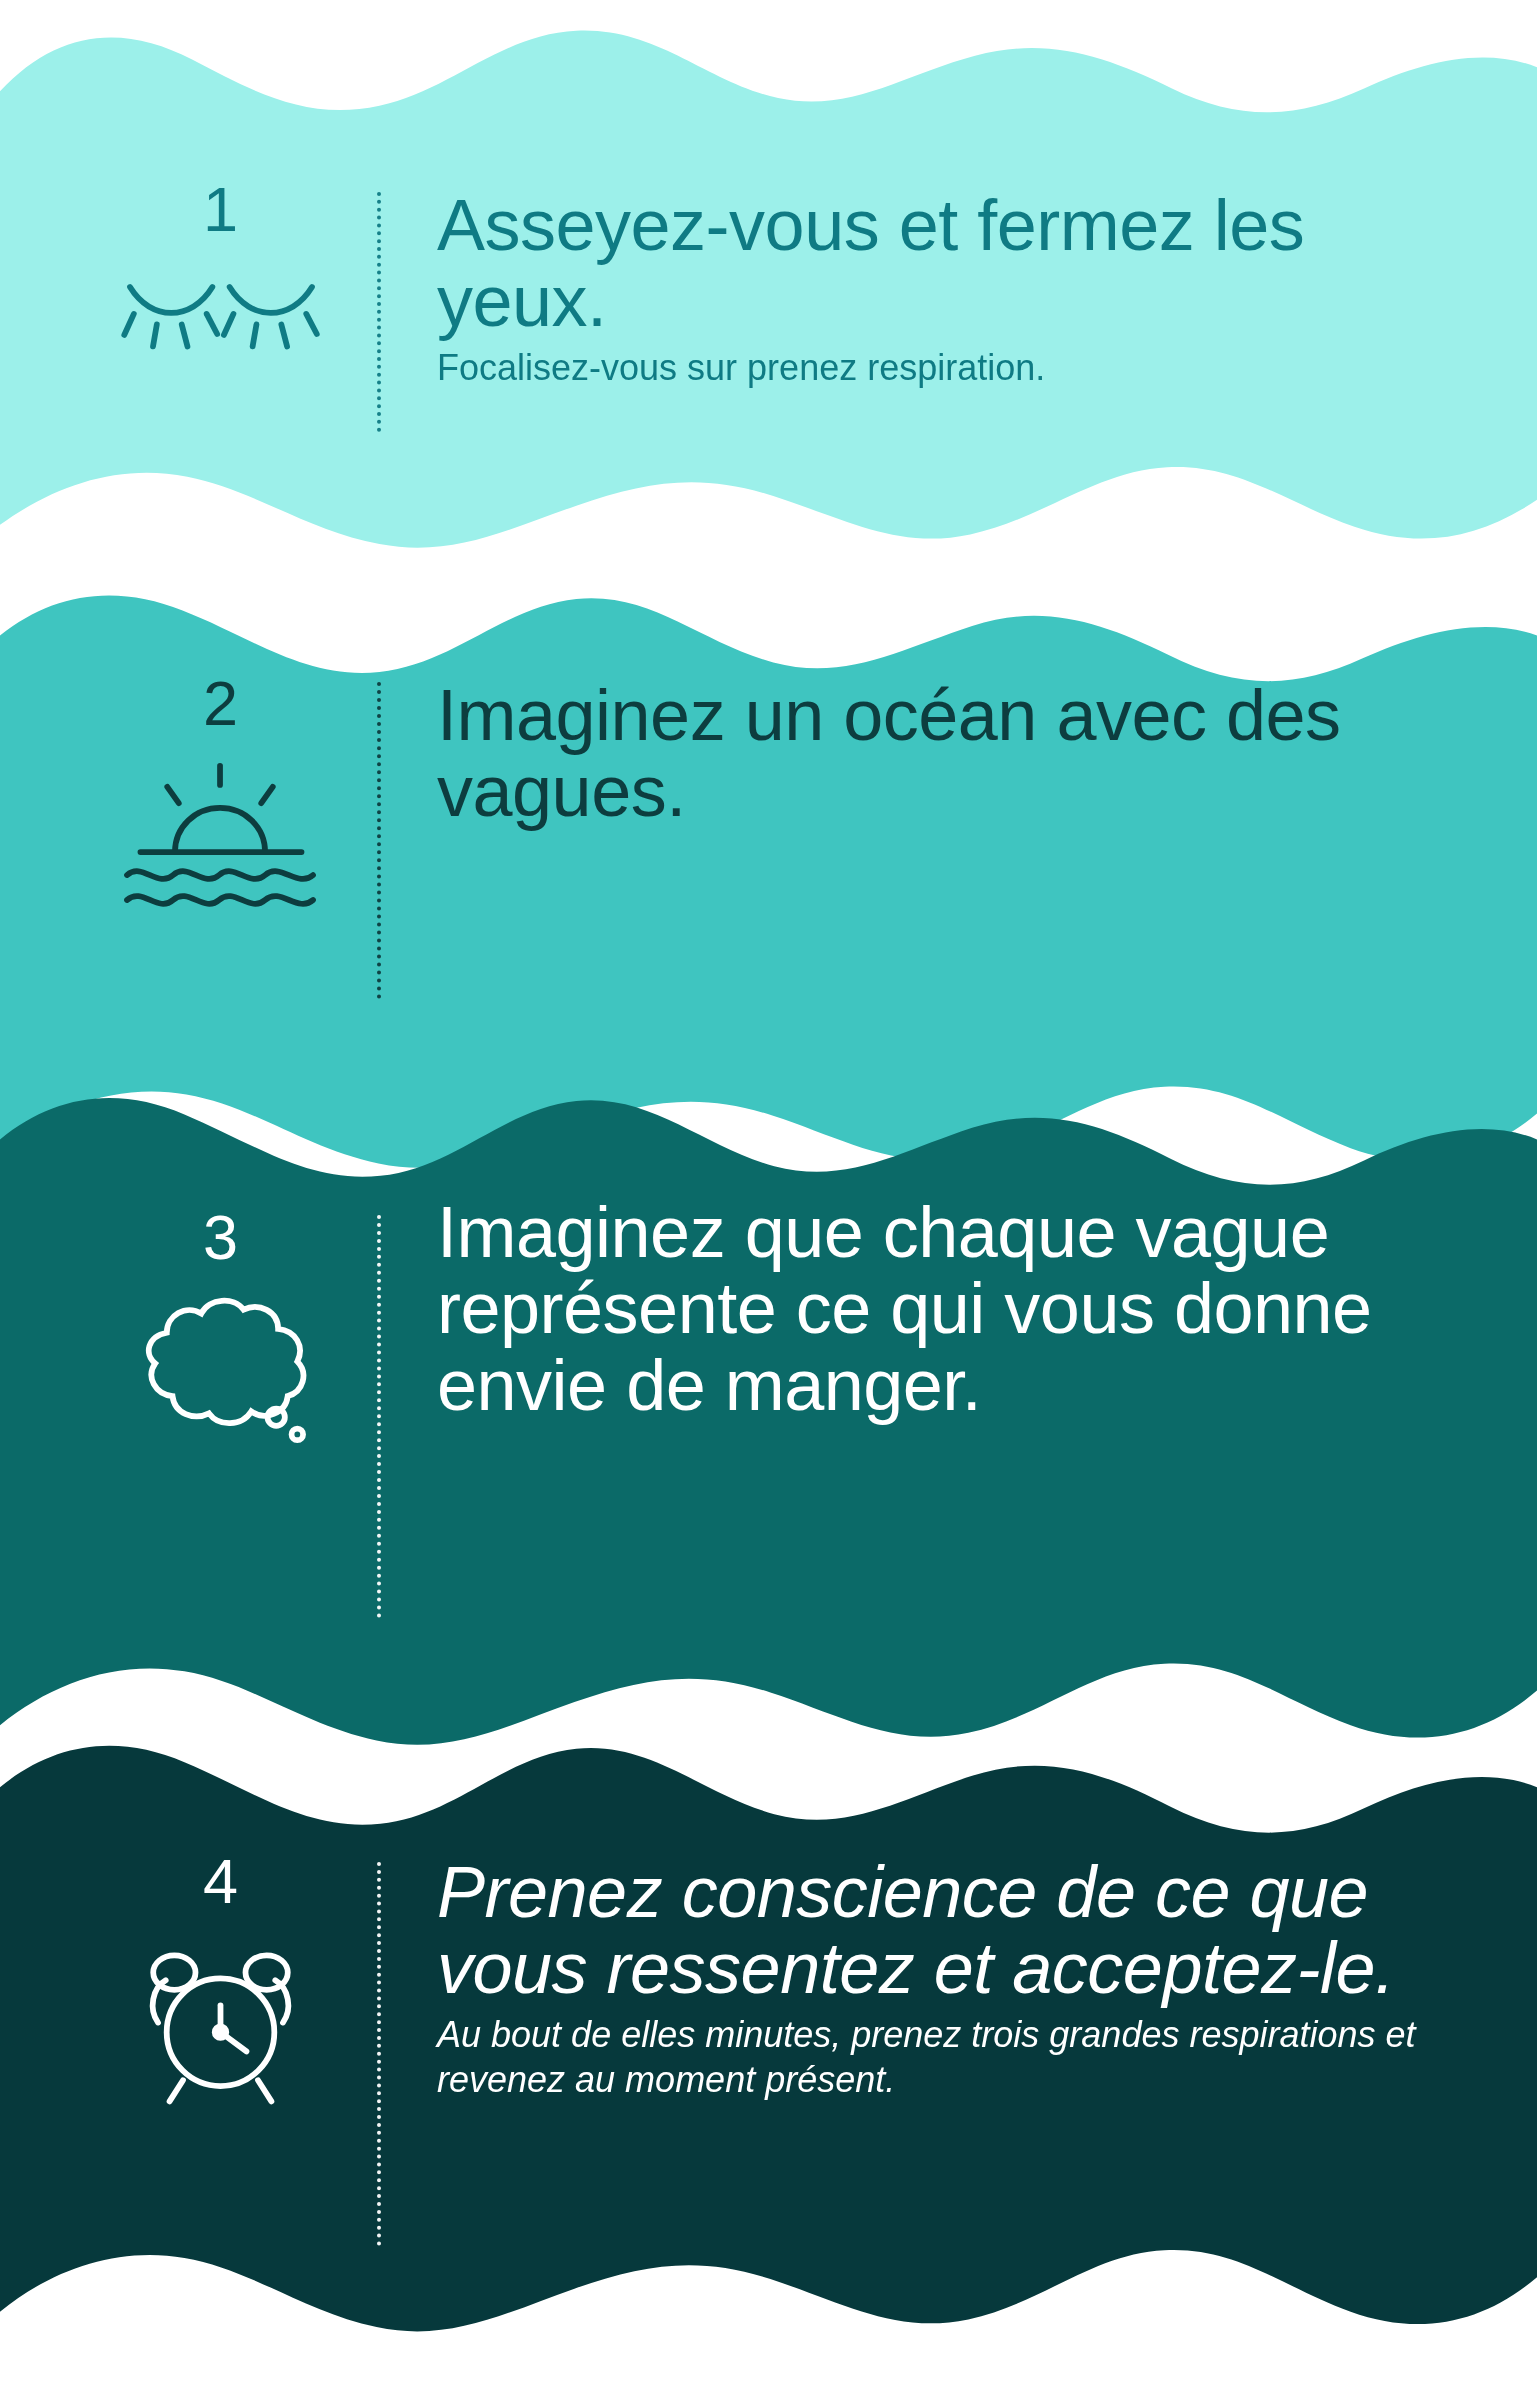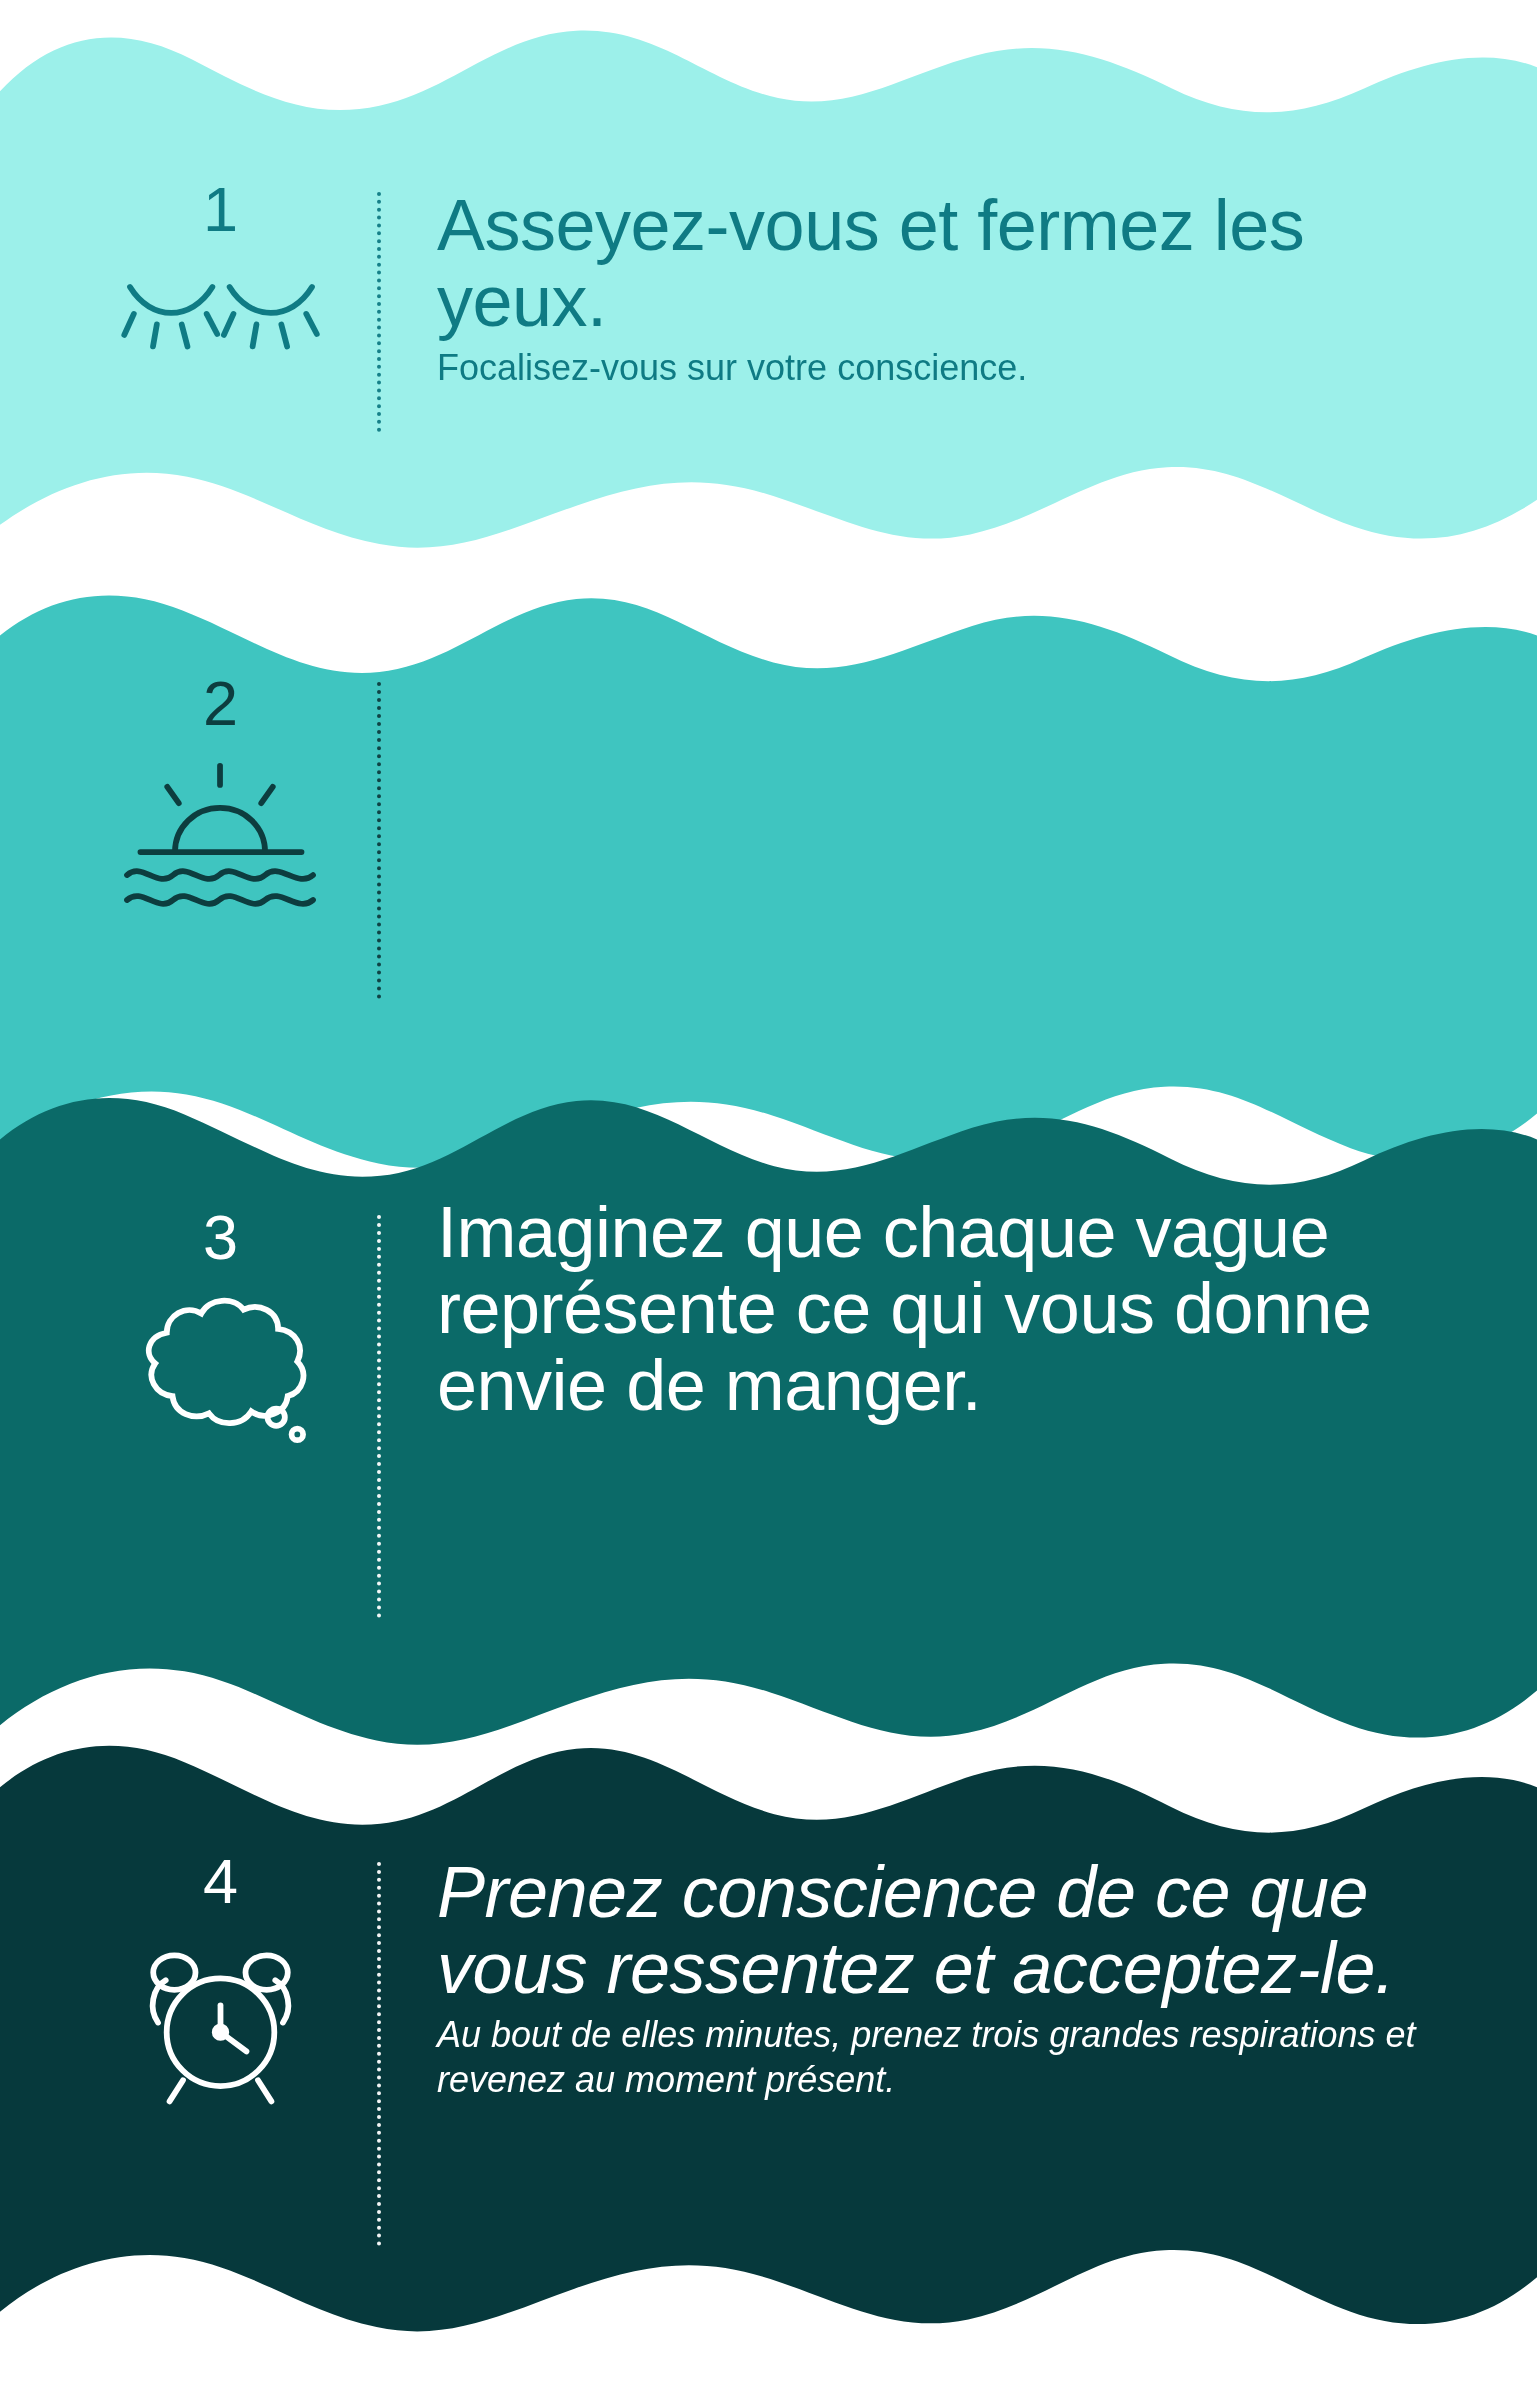--- a/index.html
+++ b/index.html
@@ -150,21 +150,21 @@
             <path d="M118 50 L108 72"></path>
             <path d="M142 61 L138 84"></path>
             <path d="M168 61 L174 84"></path>
             <path d="M194 50 L205 71"></path>
           </svg>
         </div>
       </div>
       <div class="divider"></div>
       <div class="text-col">
         <h2 class="headline">Asseyez-vous et fermez les yeux.</h2>
-        <p class="subtext">Focalisez-vous sur votre conscience.</p>
+        <p class="subtext">Focalisez-vous sur prenez respiration.</p>
       </div>
     </div>
   </section>
 
   <section class="step s2" id="step-2">
     <div class="band">
       <svg viewBox="0 0 1600 700" preserveAspectRatio="none" xmlns="http://www.w3.org/2000/svg">
         <path d="M0,62 C55,18 120,8 190,36 C262,64 318,108 395,100 C472,92 524,32 600,24
                  C678,16 730,70 805,90 C880,110 938,76 1012,52 C1086,28 1146,48 1216,82
                  C1288,118 1348,118 1418,86 C1480,58 1545,42 1600,62
@@ -185,20 +185,21 @@
             <path d="M162 28 L150 45"></path>
             <path d="M60 96 C60 70, 81 50, 107 50 C133 50, 154 70, 154 96"></path>
             <path d="M24 96 L192 96"></path>
             <path d="M10 120 C26 106, 42 134, 58 120 C74 106, 90 134, 106 120 C122 106, 138 134, 154 120 C170 106, 188 134, 204 120"></path>
             <path d="M10 146 C26 132, 42 160, 58 146 C74 132, 90 160, 106 146 C122 132, 138 160, 154 146 C170 132, 188 160, 204 146"></path>
           </svg>
         </div>
       </div>
       <div class="divider"></div>
       <div class="text-col">
+        <h2 class="headline">Imaginez un océan avec des vagues.</h2>
       </div>
     </div>
   </section>
 
   <section class="step s3" id="step-3">
     <div class="band">
       <svg viewBox="0 0 1600 780" preserveAspectRatio="none" xmlns="http://www.w3.org/2000/svg">
         <path d="M0,66 C56,20 122,10 192,40 C264,70 320,112 396,104 C474,96 524,34 600,26
                  C678,18 732,74 806,94 C882,114 938,78 1012,54 C1088,30 1148,50 1218,86
                  C1290,122 1350,122 1420,88 C1482,58 1546,44 1600,66

